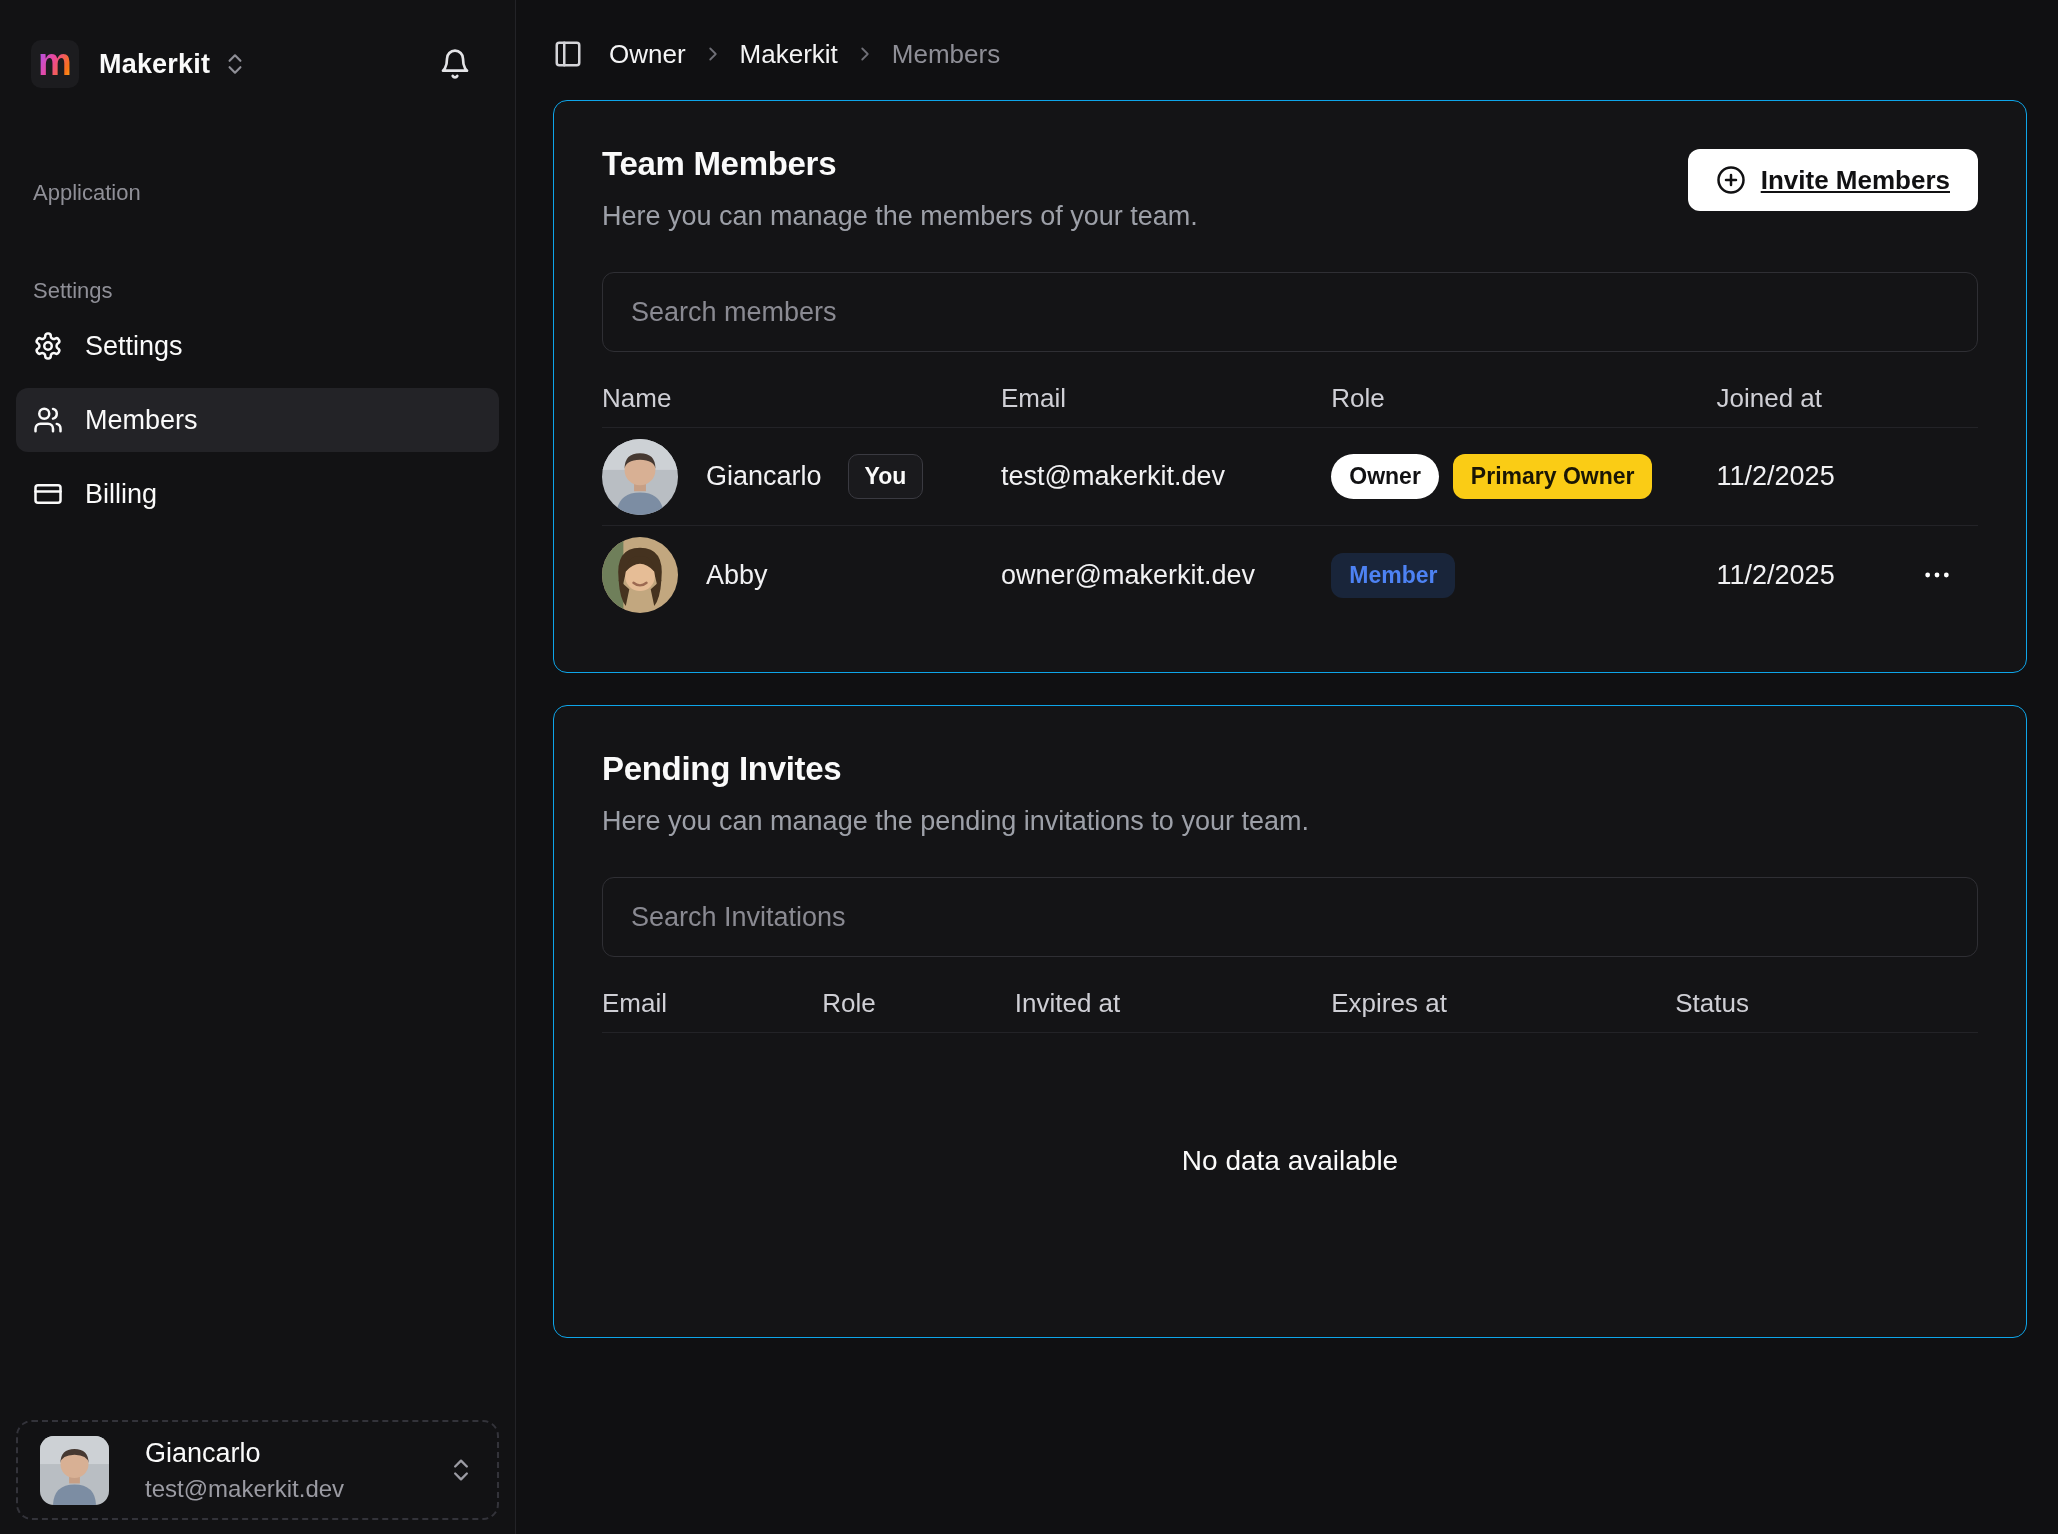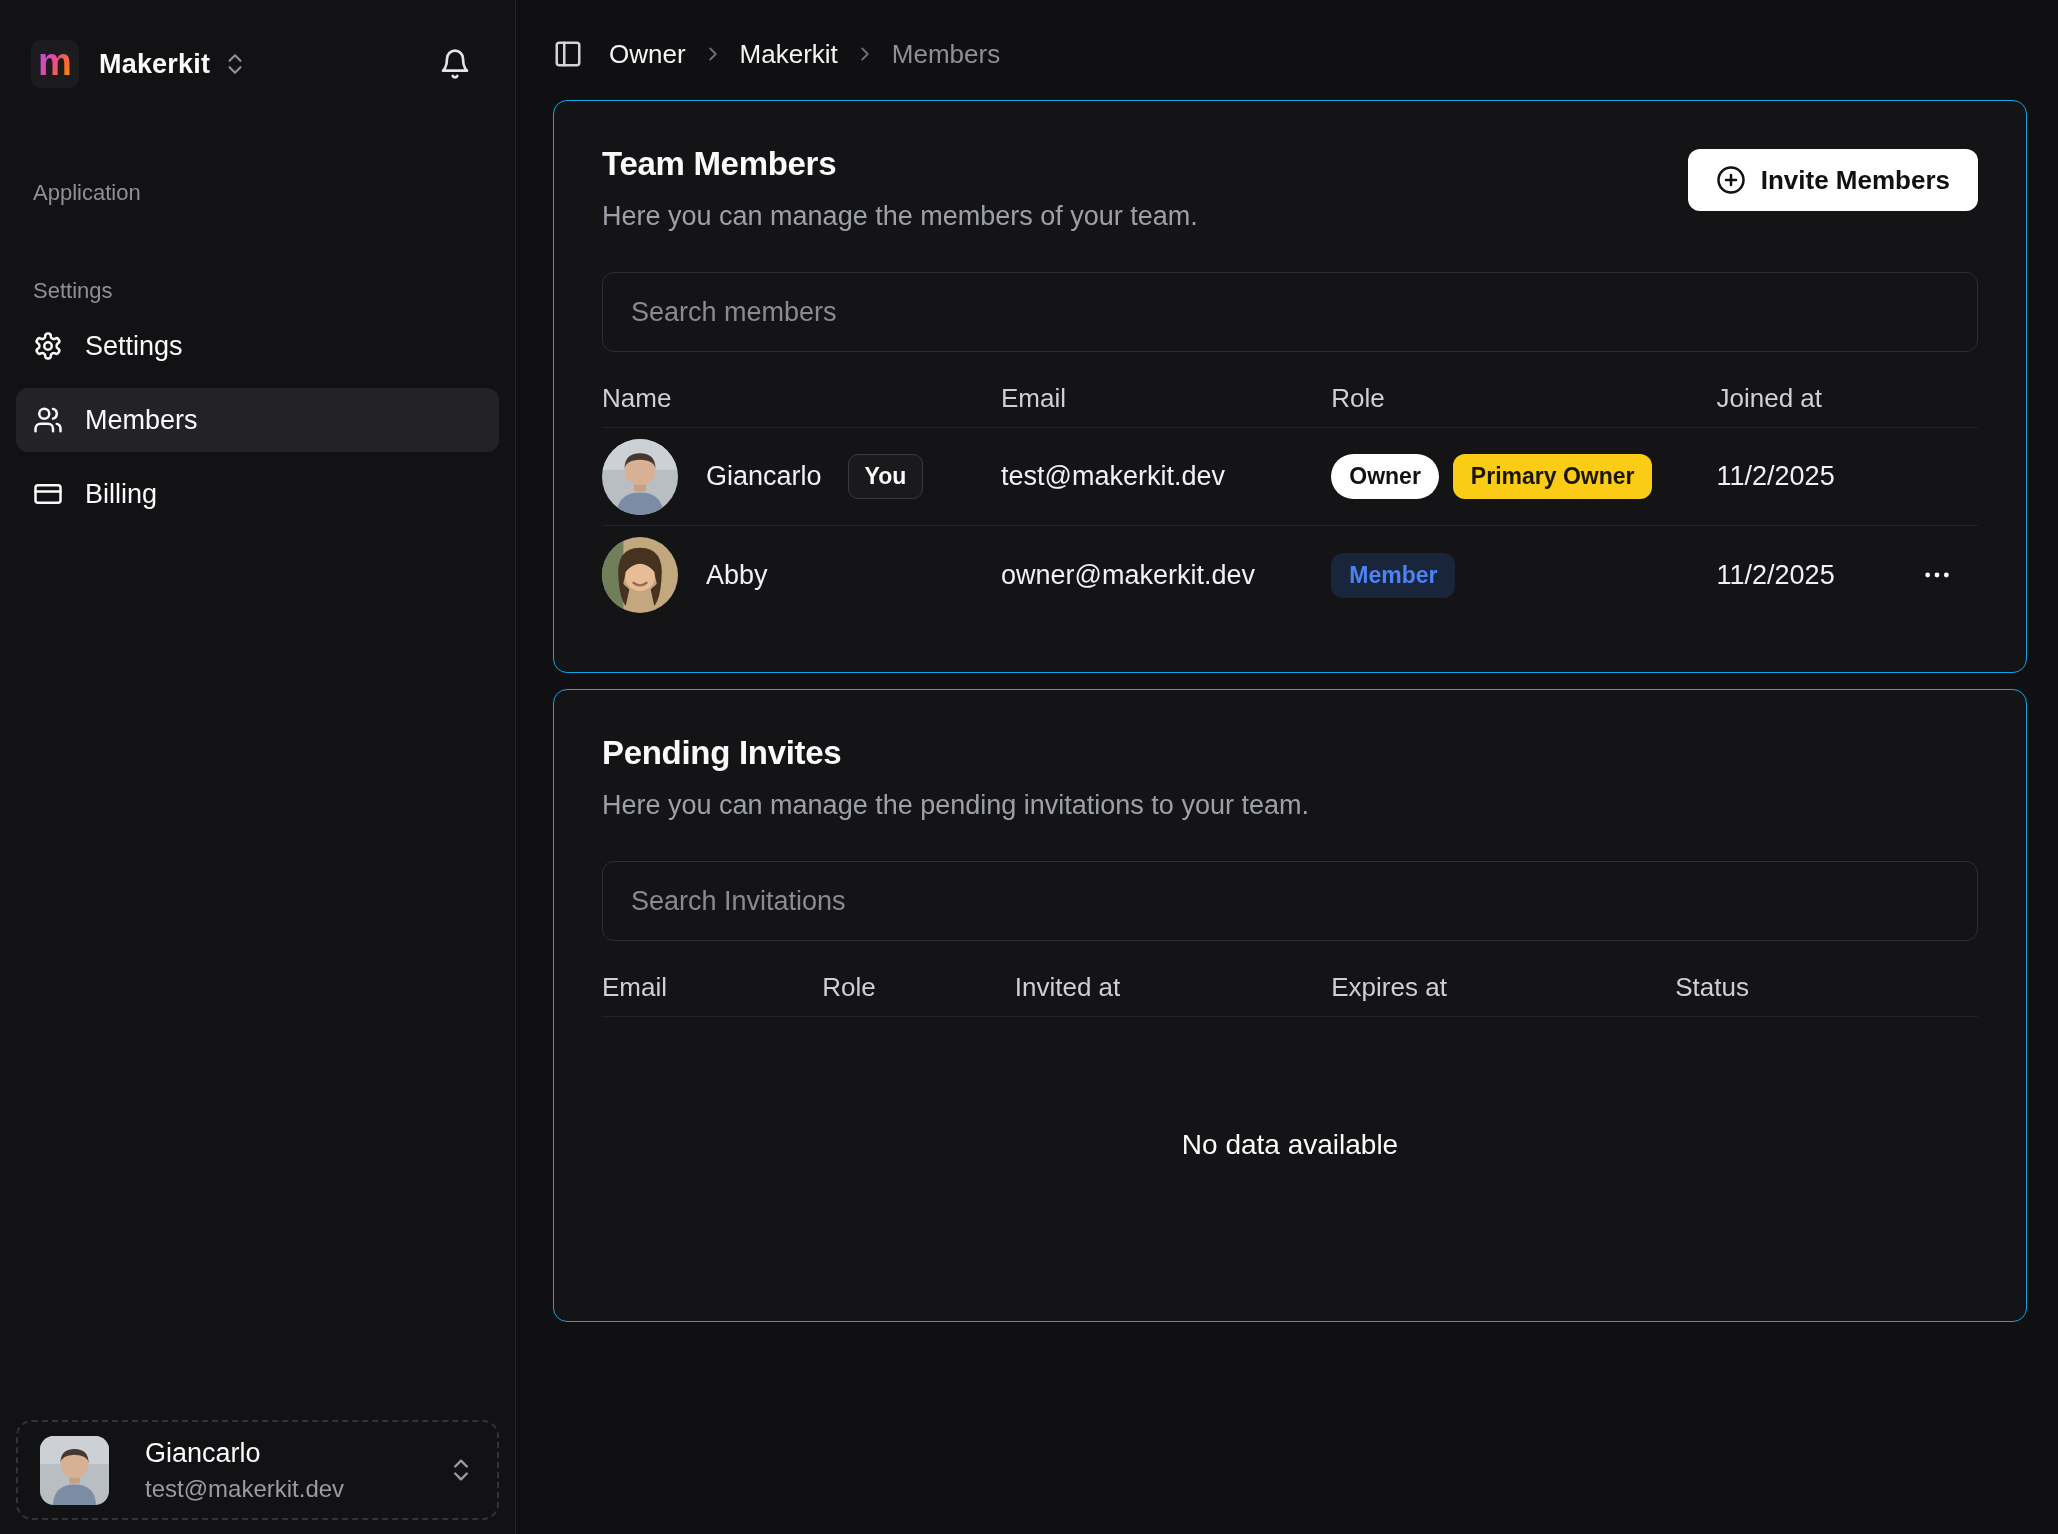--- a/index.html
+++ b/index.html
@@ -85,33 +85,33 @@
   .crumb { color:#f4f4f5; cursor:pointer; }
   .crumb.current { color:#8e8e96; cursor:default; }
   .crumb-sep { color:#6f6f76; margin:0 16px; display:flex; }
 
   .card {
     background:#141416;
     border:1px solid #0ea5e9;
     border-radius:14px;
     padding:44px 48px 48px 48px;
   }
-  .card + .card { margin-top:16px; }
+  .card + .card { margin-top:32px; }
   .card-head { display:flex; align-items:flex-start; justify-content:space-between; }
   .card-title { font-size:33px; font-weight:bold; letter-spacing:-.3px; }
   .card-subtitle { font-size:27px; color:#9da0a8; margin-top:18px; }
 
   .invite-btn {
     display:flex; align-items:center; gap:15px;
     background:#ffffff; color:#111113;
     border:none; border-radius:12px;
     height:62px; padding:0 28px;
     font-size:26px; font-weight:600;
     font-family:"Liberation Sans", sans-serif;
-    cursor:pointer; margin-top:4px;
+    cursor:pointer; margin-top:4px;text-decoration:underline;
   }
 
   .search-input {
     width:100%; height:80px;
     margin-top:40px;
     background:transparent;
     border:1px solid #2f2f34;
     border-radius:12px;
     color:#fafafa;
     font-size:27px;

